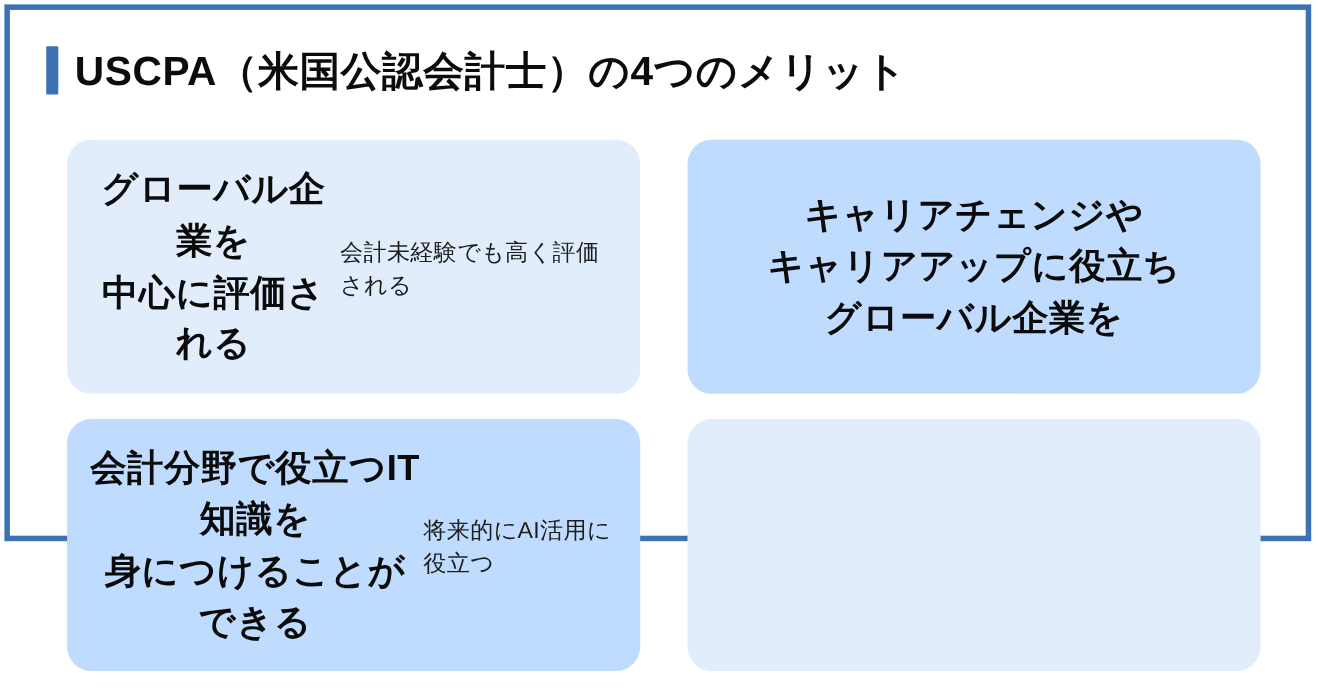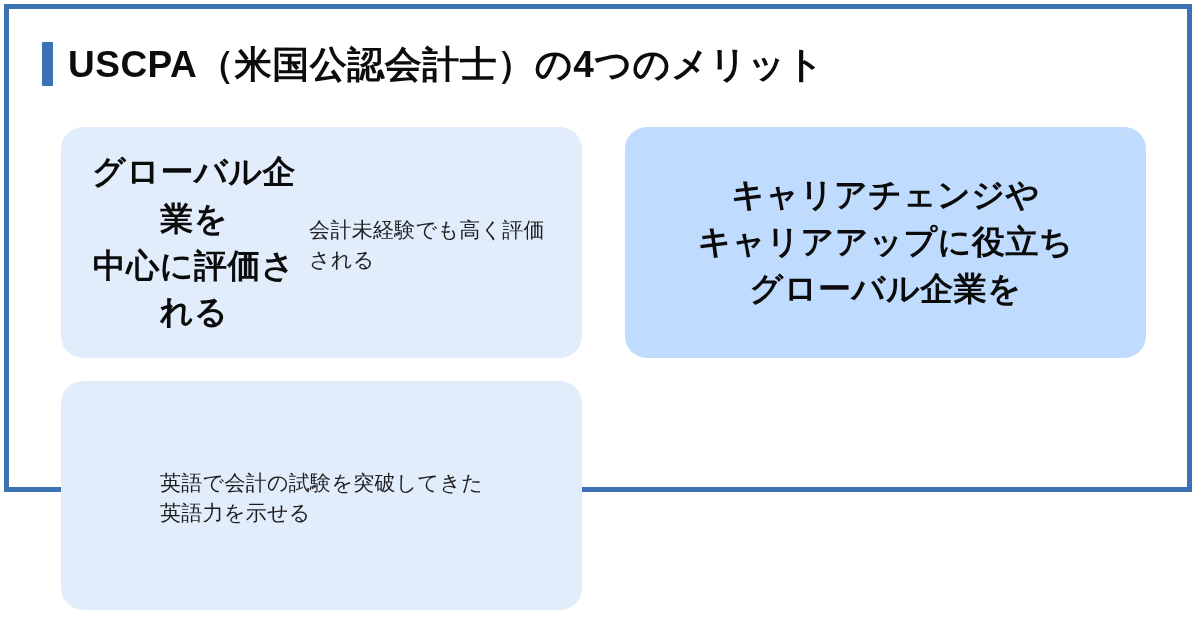--- a/index.html
+++ b/index.html
@@ -117,20 +117,23 @@
       <div class="card-subtitle">会計未経験でも高く評価される</div>
     </div>
 
     <div class="card tone-dark">
       <div class="card-title">キャリアチェンジや
 キャリアアップに役立ち
 グローバル企業を</div>
 
     </div>
 
+    <div class="card tone-dark">
+      <div class="card-title">会計分野で役立つIT知識を
+身につけることができる</div>
+      <div class="card-subtitle">将来的にAI活用に役立つ</div>
+    </div>
 
     <div class="card tone-light">
-      <div class="card-subtitle">英語で会計の試験を突破してきた
-英語力を示せる</div>
     </div>
 
   </div>
 </div>
 
 </body></html>

